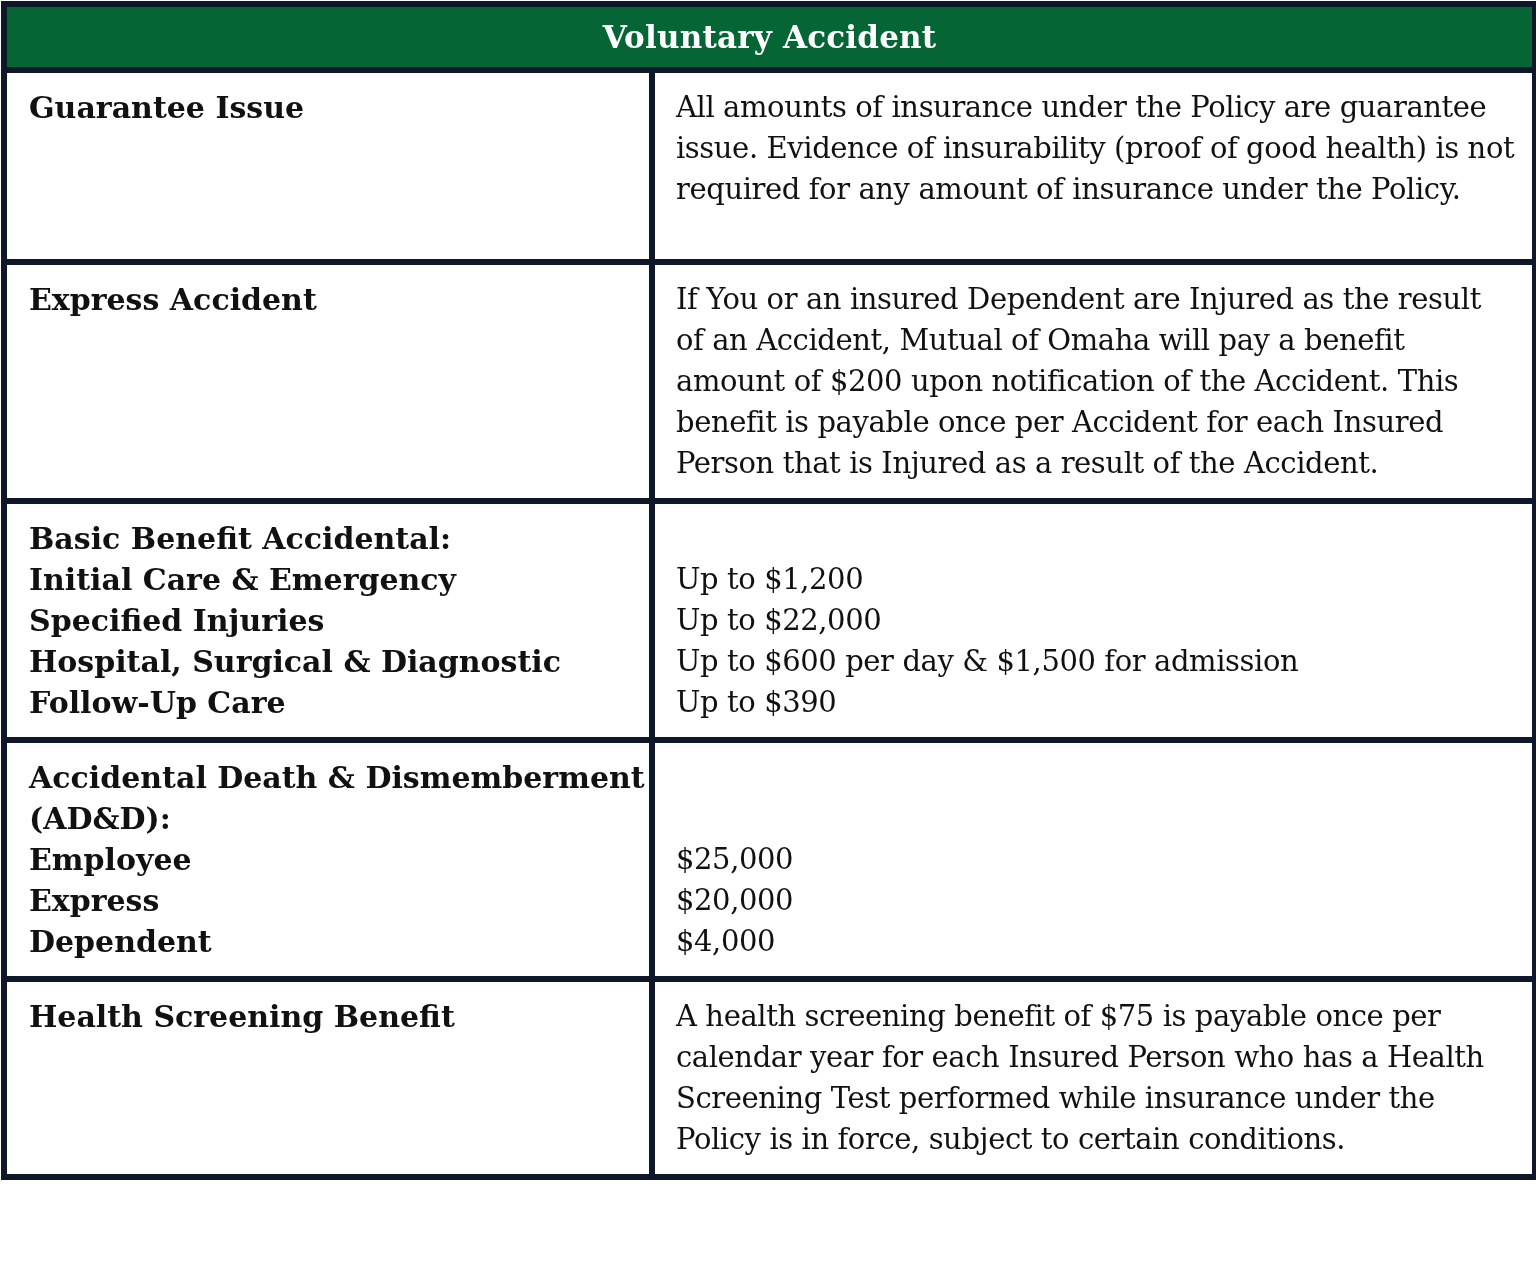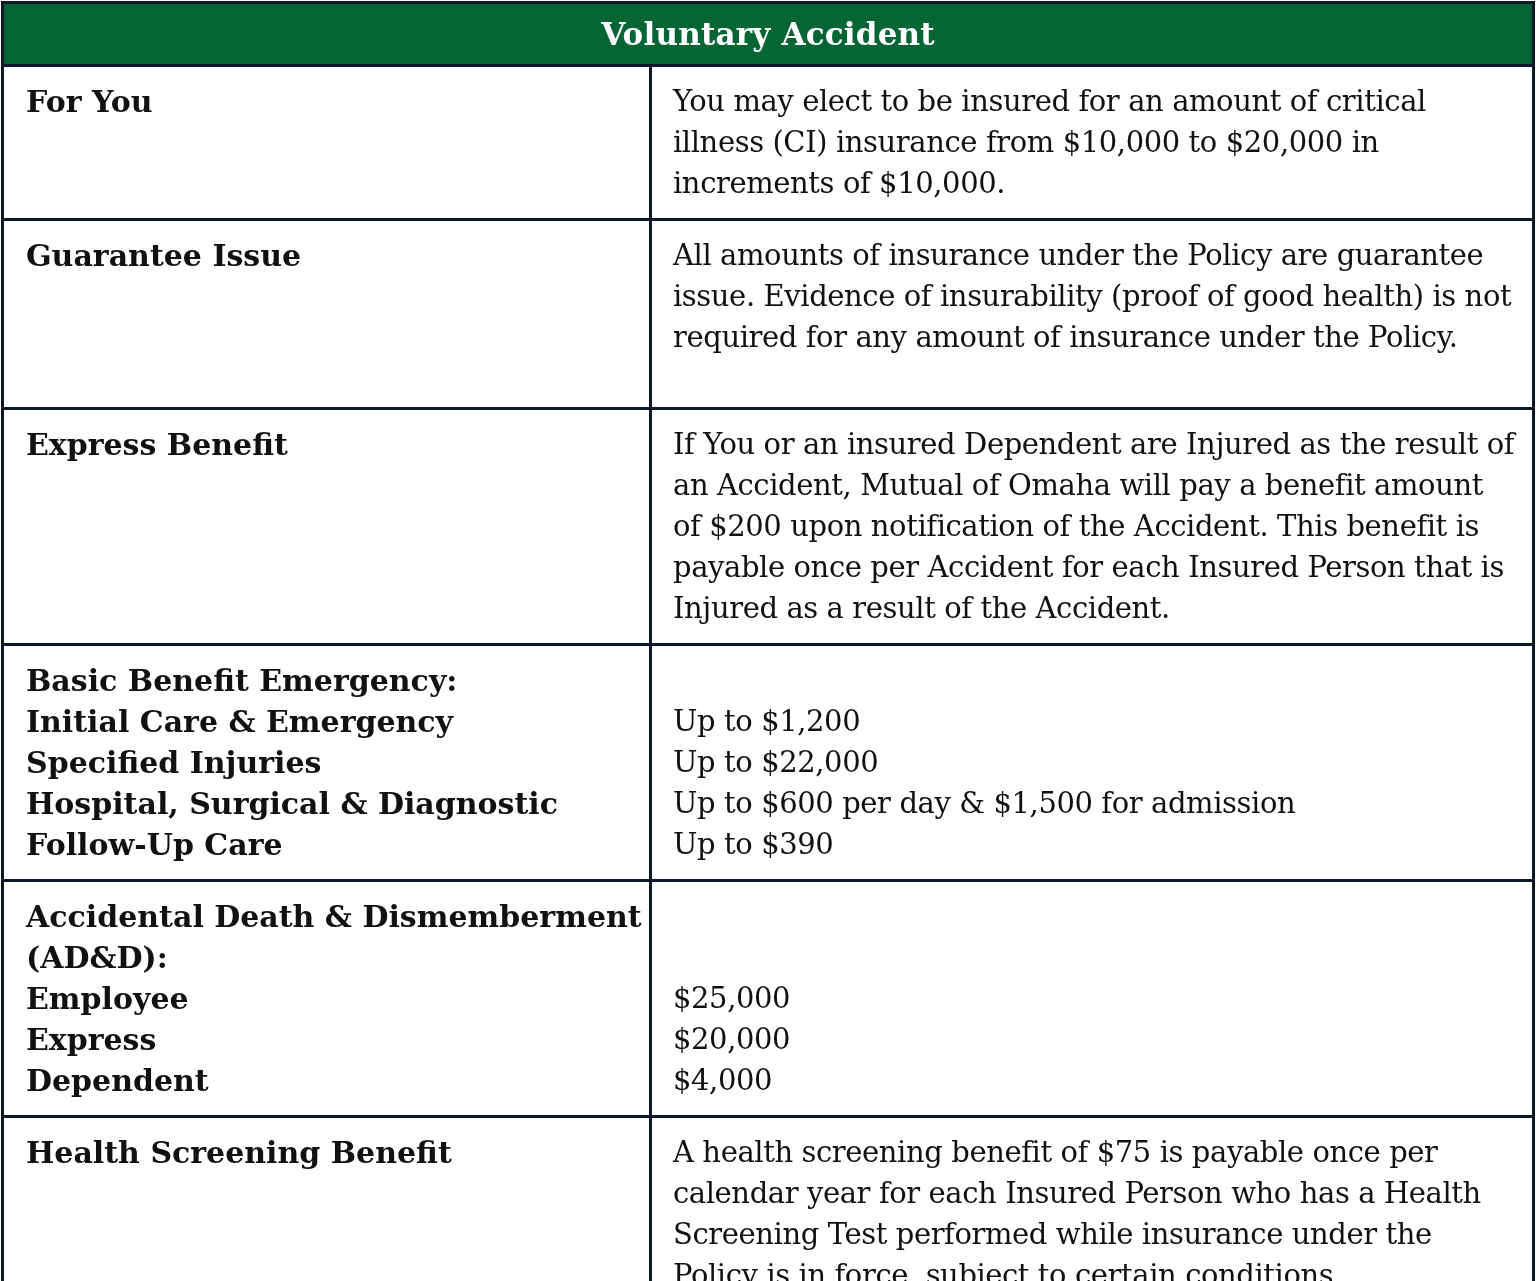--- a/index.html
+++ b/index.html
@@ -17,21 +17,21 @@
     }
     .benefit-table {
       position: absolute;
       left: 1px;
       top: 1px;
       width: 1531px;
       border-collapse: collapse;
       table-layout: fixed;
     }
     .benefit-table td, .benefit-table th {
-      border: 3px solid #0f172a;
+      border: 6px solid #0f172a;
       vertical-align: top;
       padding: 0;
     }
     .header-cell {
       background: #066535;
       color: #ffffff;
       height: 60px;
       text-align: center;
       vertical-align: middle !important;
       font-weight: bold;
@@ -62,44 +62,38 @@
 <table class="benefit-table">
   <colgroup>
     <col class="col-left">
     <col class="col-right">
   </colgroup>
   <tbody>
       <tr>
     <th colspan="2" class="header-cell">Voluntary Accident</th>
   </tr>
 
-  <tr>
-    <td class="label-cell">For You</td>
-    <td class="value-cell" style="height:117px;">
-      <span class="value-text">You may elect to be insured for an amount of critical illness (CI) insurance from $10,000 to $20,000 in increments of $10,000.</span>
-    </td>
-  </tr>
 
   <tr>
     <td class="label-cell">Guarantee Issue</td>
     <td class="value-cell" style="height:158px;">
       <span class="value-text">All amounts of insurance under the Policy are guarantee issue. Evidence of insurability (proof of good health) is not required for any amount of insurance under the Policy.</span>
     </td>
   </tr>
 
   <tr>
-    <td class="label-cell">Express Benefit</td>
+    <td class="label-cell">Express Accident</td>
     <td class="value-cell" style="height:199px;">
       <span class="value-text">If You or an insured Dependent are Injured as the result of an Accident, Mutual of Omaha will pay a benefit amount of $200 upon notification of the Accident. This benefit is payable once per Accident for each Insured Person that is Injured as a result of the Accident.</span>
     </td>
   </tr>
 
   <tr>
     <td class="label-cell">
-      <span class="line">Basic Benefit Emergency:</span>
+      <span class="line">Basic Benefit Accidental:</span>
       <span class="line">Initial Care &amp; Emergency</span>
       <span class="line">Specified Injuries</span>
       <span class="line">Hospital, Surgical &amp; Diagnostic</span>
       <span class="line">Follow-Up Care</span>
     </td>
     <td class="value-cell">
       <span class="blank"></span>
       <span class="line">Up to $1,200</span>
       <span class="line">Up to $22,000</span>
       <span class="line">Up to $600 per day &amp; $1,500 for admission</span>

